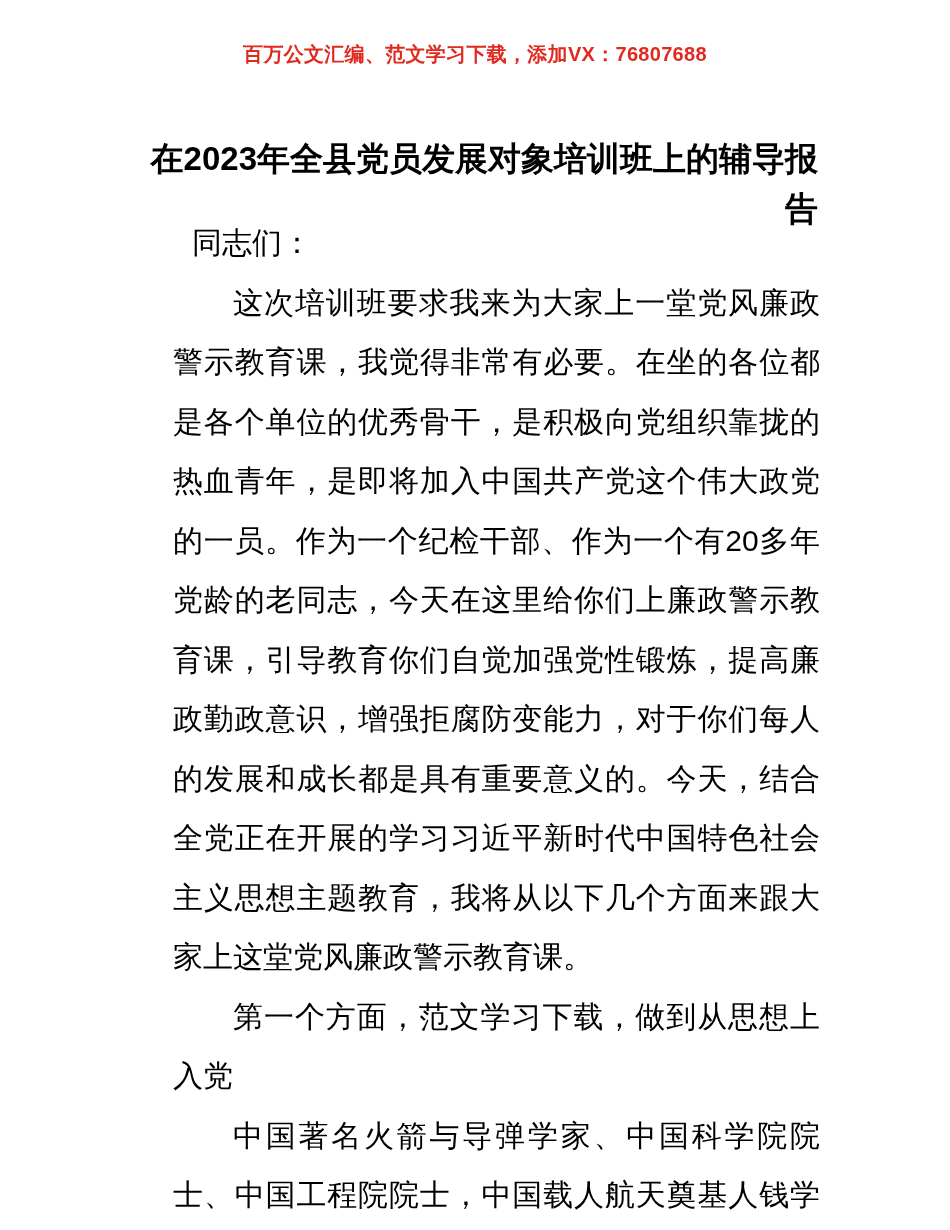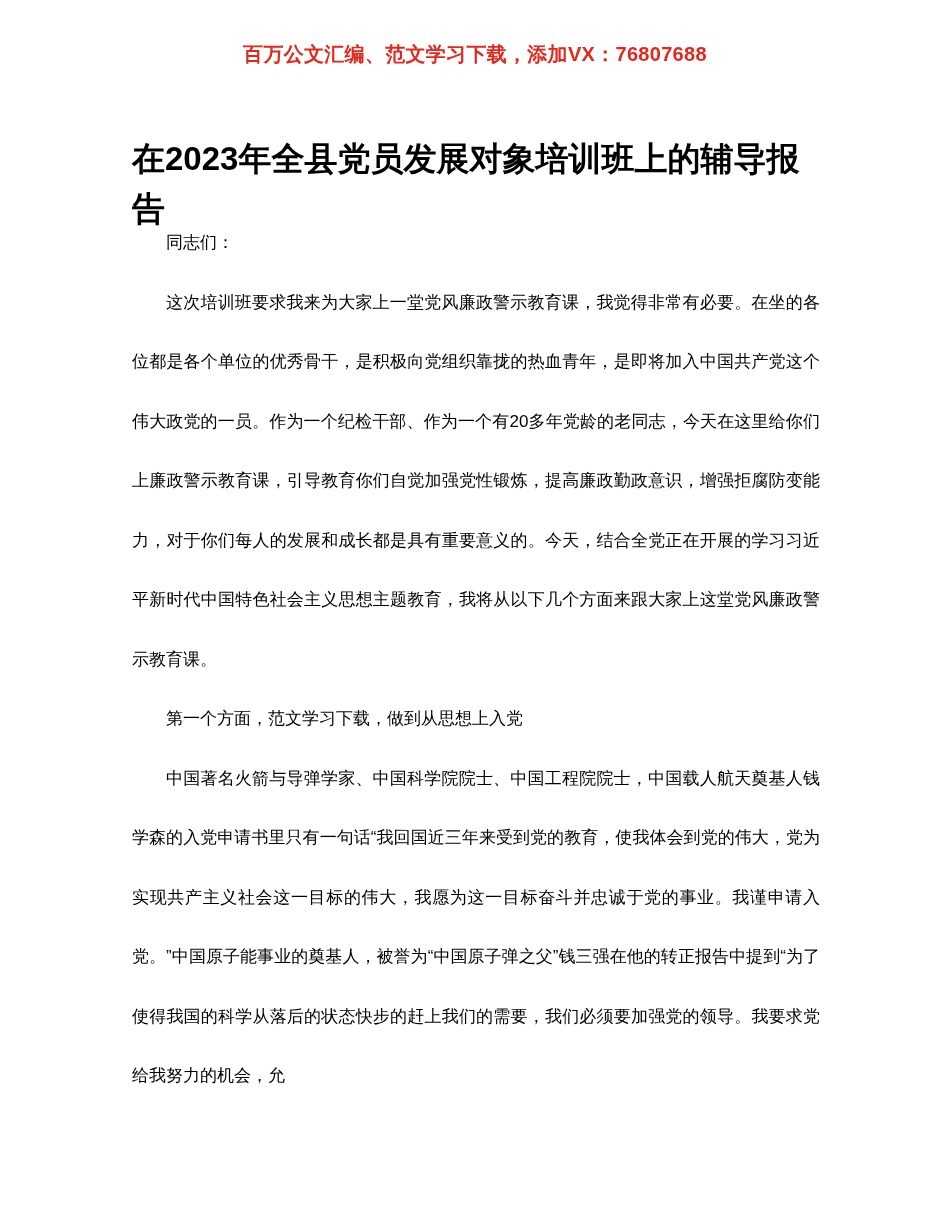--- a/index.html
+++ b/index.html
@@ -40,49 +40,50 @@
     letter-spacing: 0.3px;
     white-space: nowrap;
   }
 
   
   .doc-title {
     position: absolute;
     top: 112px;
     left: 132px;
     width: 686px;
-    text-align: left;
+    text-align: right;
     font-size: 33px;
     font-weight: 700;
     color: #000000;
     line-height: 50px;
     letter-spacing: 0px;
   }
 
   
   .doc-body {
     position: absolute;
     top: 213px;
     left: 132px;
     width: 688px;
   }
 
   .para {
     margin: 0 0 0 0;
-    font-size: 17px;
+    font-size: 30px;
     line-height: 59.5px;
     color: #000000;
     text-align: justify;
     text-justify: inter-ideograph;
     text-indent: 2em;
     letter-spacing: 0px;
     font-weight: 400;
   }
   .para + .para {
     margin-top: 0px;
+    margin-left: 41px;
   }
 
   
   .para-clip {
     overflow: hidden;
   }
 </style>
 </head>
 <body>
 

